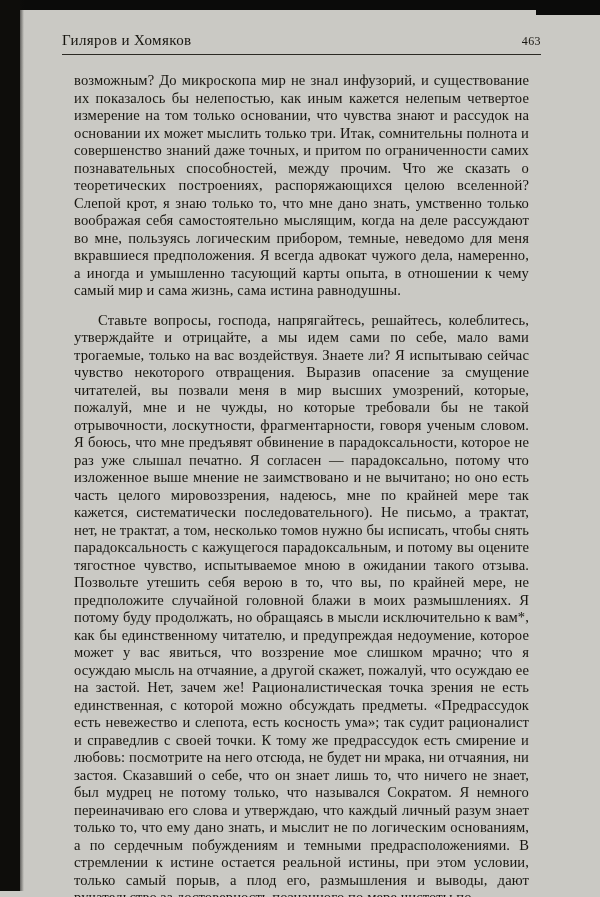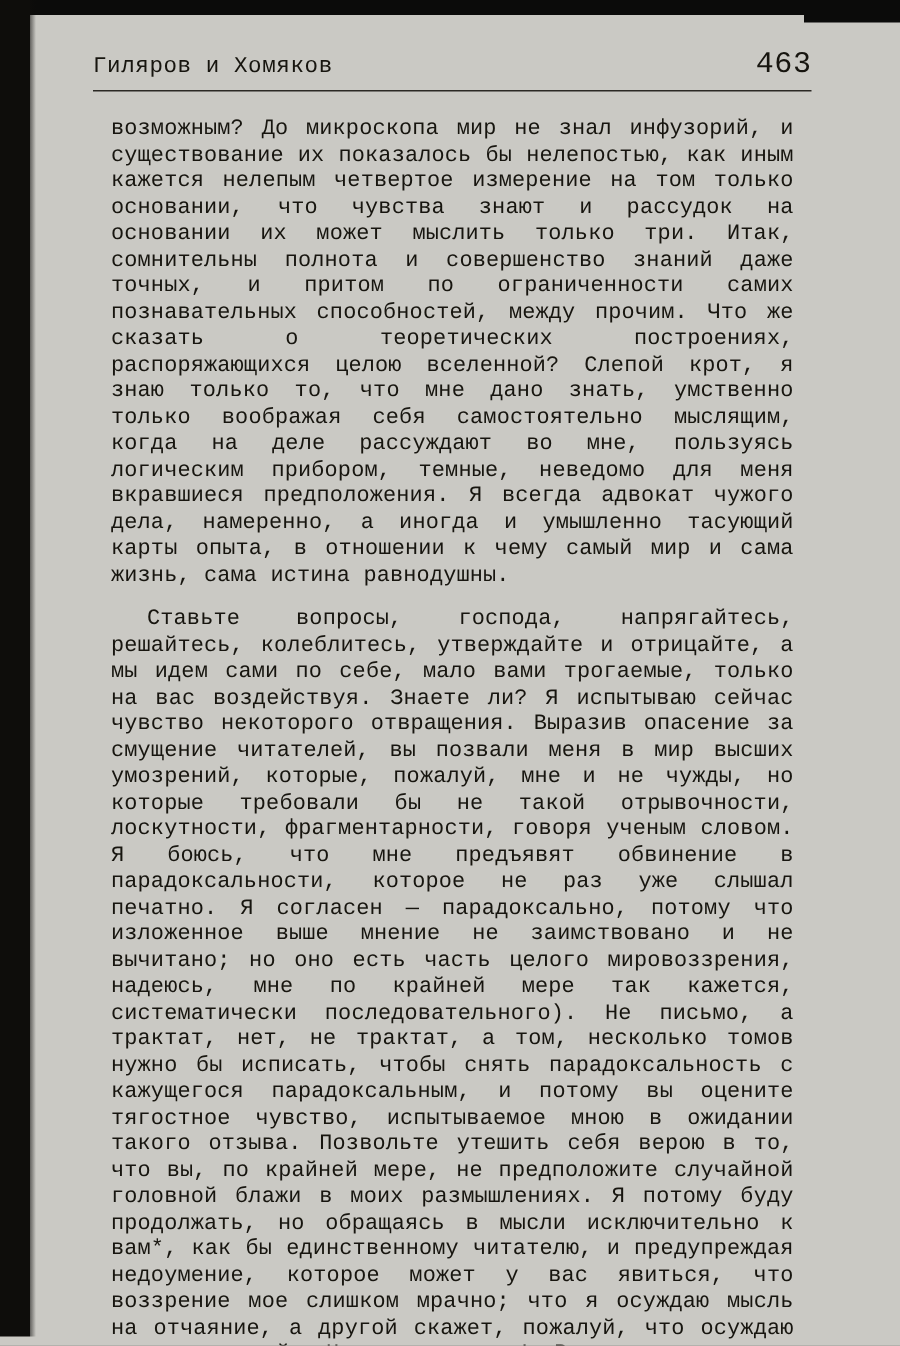--- a/index.html
+++ b/index.html
@@ -4,21 +4,21 @@
 <style>
   html, body { margin: 0; padding: 0; }
   body { background: #6e6e6a; }
 
   .page {
     position: relative;
     width: 600px;
     height: 897px;
     background: #cac9c4;
     overflow: hidden;
-    font-family: Liberation Mono, monospace;
+    font-family: Liberation Serif, serif;
     color: #17150f;
     box-sizing: border-box;
   }
 
   
   .edge-top {
     position: absolute; top: 0; left: 0;
     width: 600px; height: 10px;
     background: #0b0b0a;
   }
@@ -45,21 +45,21 @@
     width: 479px;
   }
 
   .header {
     display: flex;
     justify-content: space-between;
     align-items: baseline;
     font-size: 15px;
     letter-spacing: .4px;
   }
-  .header .pageno { font-size: 20px; text-align: right; }
+  .header .pageno { font-size: 12px; text-align: right; }
 
   .rule {
     border: 0;
     border-top: 1.6px solid #2b2924;
     margin: 5px 0 0 0;
   }
 
   .body {
     margin-top: 17px;
     font-size: 14.6px;

